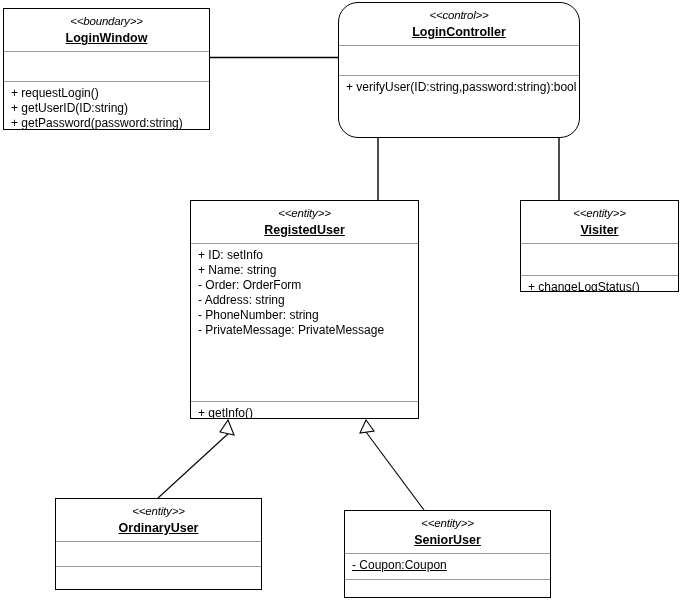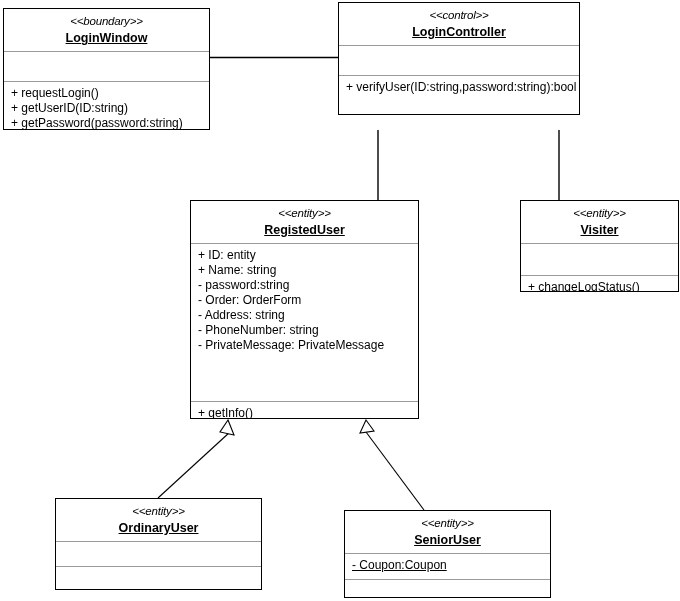--- a/index.html
+++ b/index.html
@@ -100,40 +100,39 @@
       <span class="uml-name">LoginWindow</span>
     </div>
     <div class="uml-compartment empty" style="height:30px;"></div>
     <div class="uml-compartment" style="flex:1;">
       <span class="uml-member">+ requestLogin()</span>
       <span class="uml-member">+ getUserID(ID:string)</span>
       <span class="uml-member">+ getPassword(password:string)</span>
     </div>
   </div>
 
-  <div class="uml-class" style="left:338px; top:2px; width:242px; height:113px;">
+  <div class="uml-class" style="left:338px; top:2px; width:242px; height:136px;border-radius:20px;">
     <div class="uml-header">
       <span class="uml-stereotype">&lt;&lt;control&gt;&gt;</span>
       <span class="uml-name">LoginController</span>
     </div>
     <div class="uml-compartment empty" style="height:30px;"></div>
     <div class="uml-compartment" style="flex:1;">
       <span class="uml-member">+ verifyUser(ID:string,password:string):bool</span>
     </div>
   </div>
 
   <div class="uml-class" style="left:190px; top:200px; width:229px; height:219px;">
     <div class="uml-header">
       <span class="uml-stereotype">&lt;&lt;entity&gt;&gt;</span>
       <span class="uml-name">RegistedUser</span>
     </div>
     <div class="uml-compartment" style="height:142px;">
-      <span class="uml-member">+ ID: entity</span>
+      <span class="uml-member">+ ID: setInfo</span>
       <span class="uml-member">+ Name: string</span>
-      <span class="uml-member"> - password:string</span>
       <span class="uml-member"> - Order: OrderForm</span>
       <span class="uml-member"> - Address: string</span>
       <span class="uml-member"> - PhoneNumber: string</span>
       <span class="uml-member"> - PrivateMessage: PrivateMessage</span>
     </div>
     <div class="uml-compartment" style="flex:1;margin-top:16px;">
       <span class="uml-member">+ getInfo()</span>
     </div>
   </div>
 

